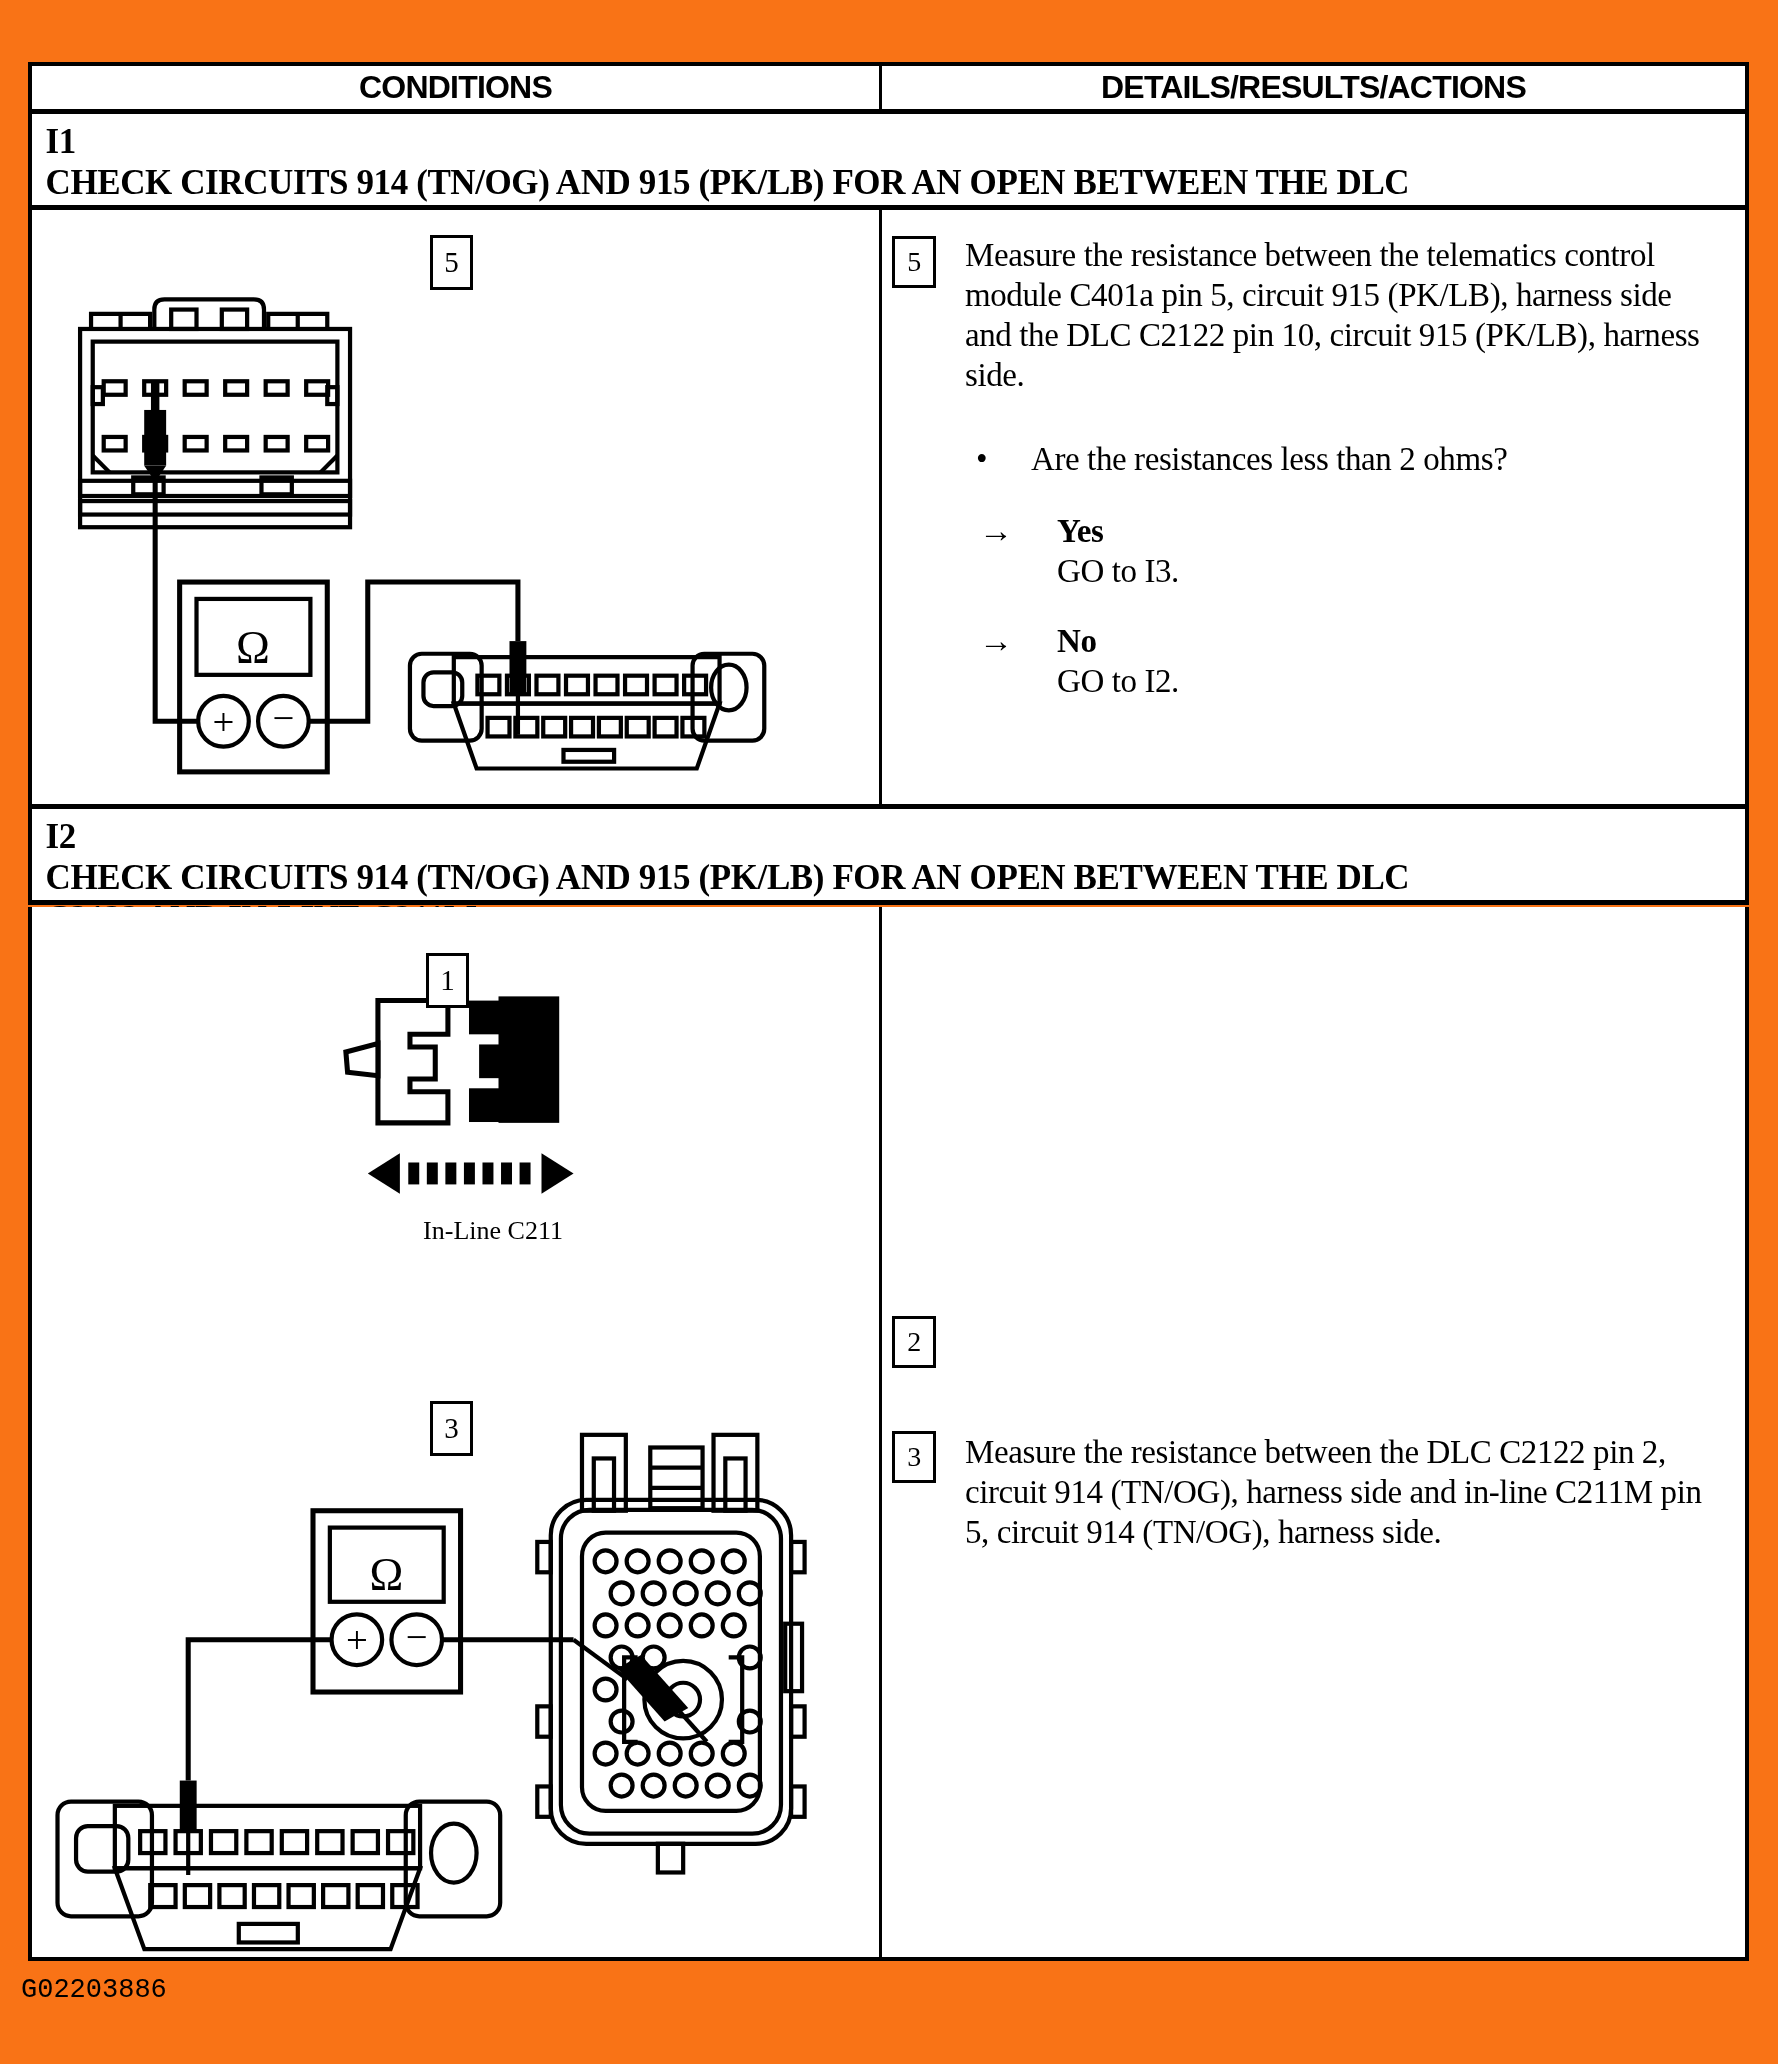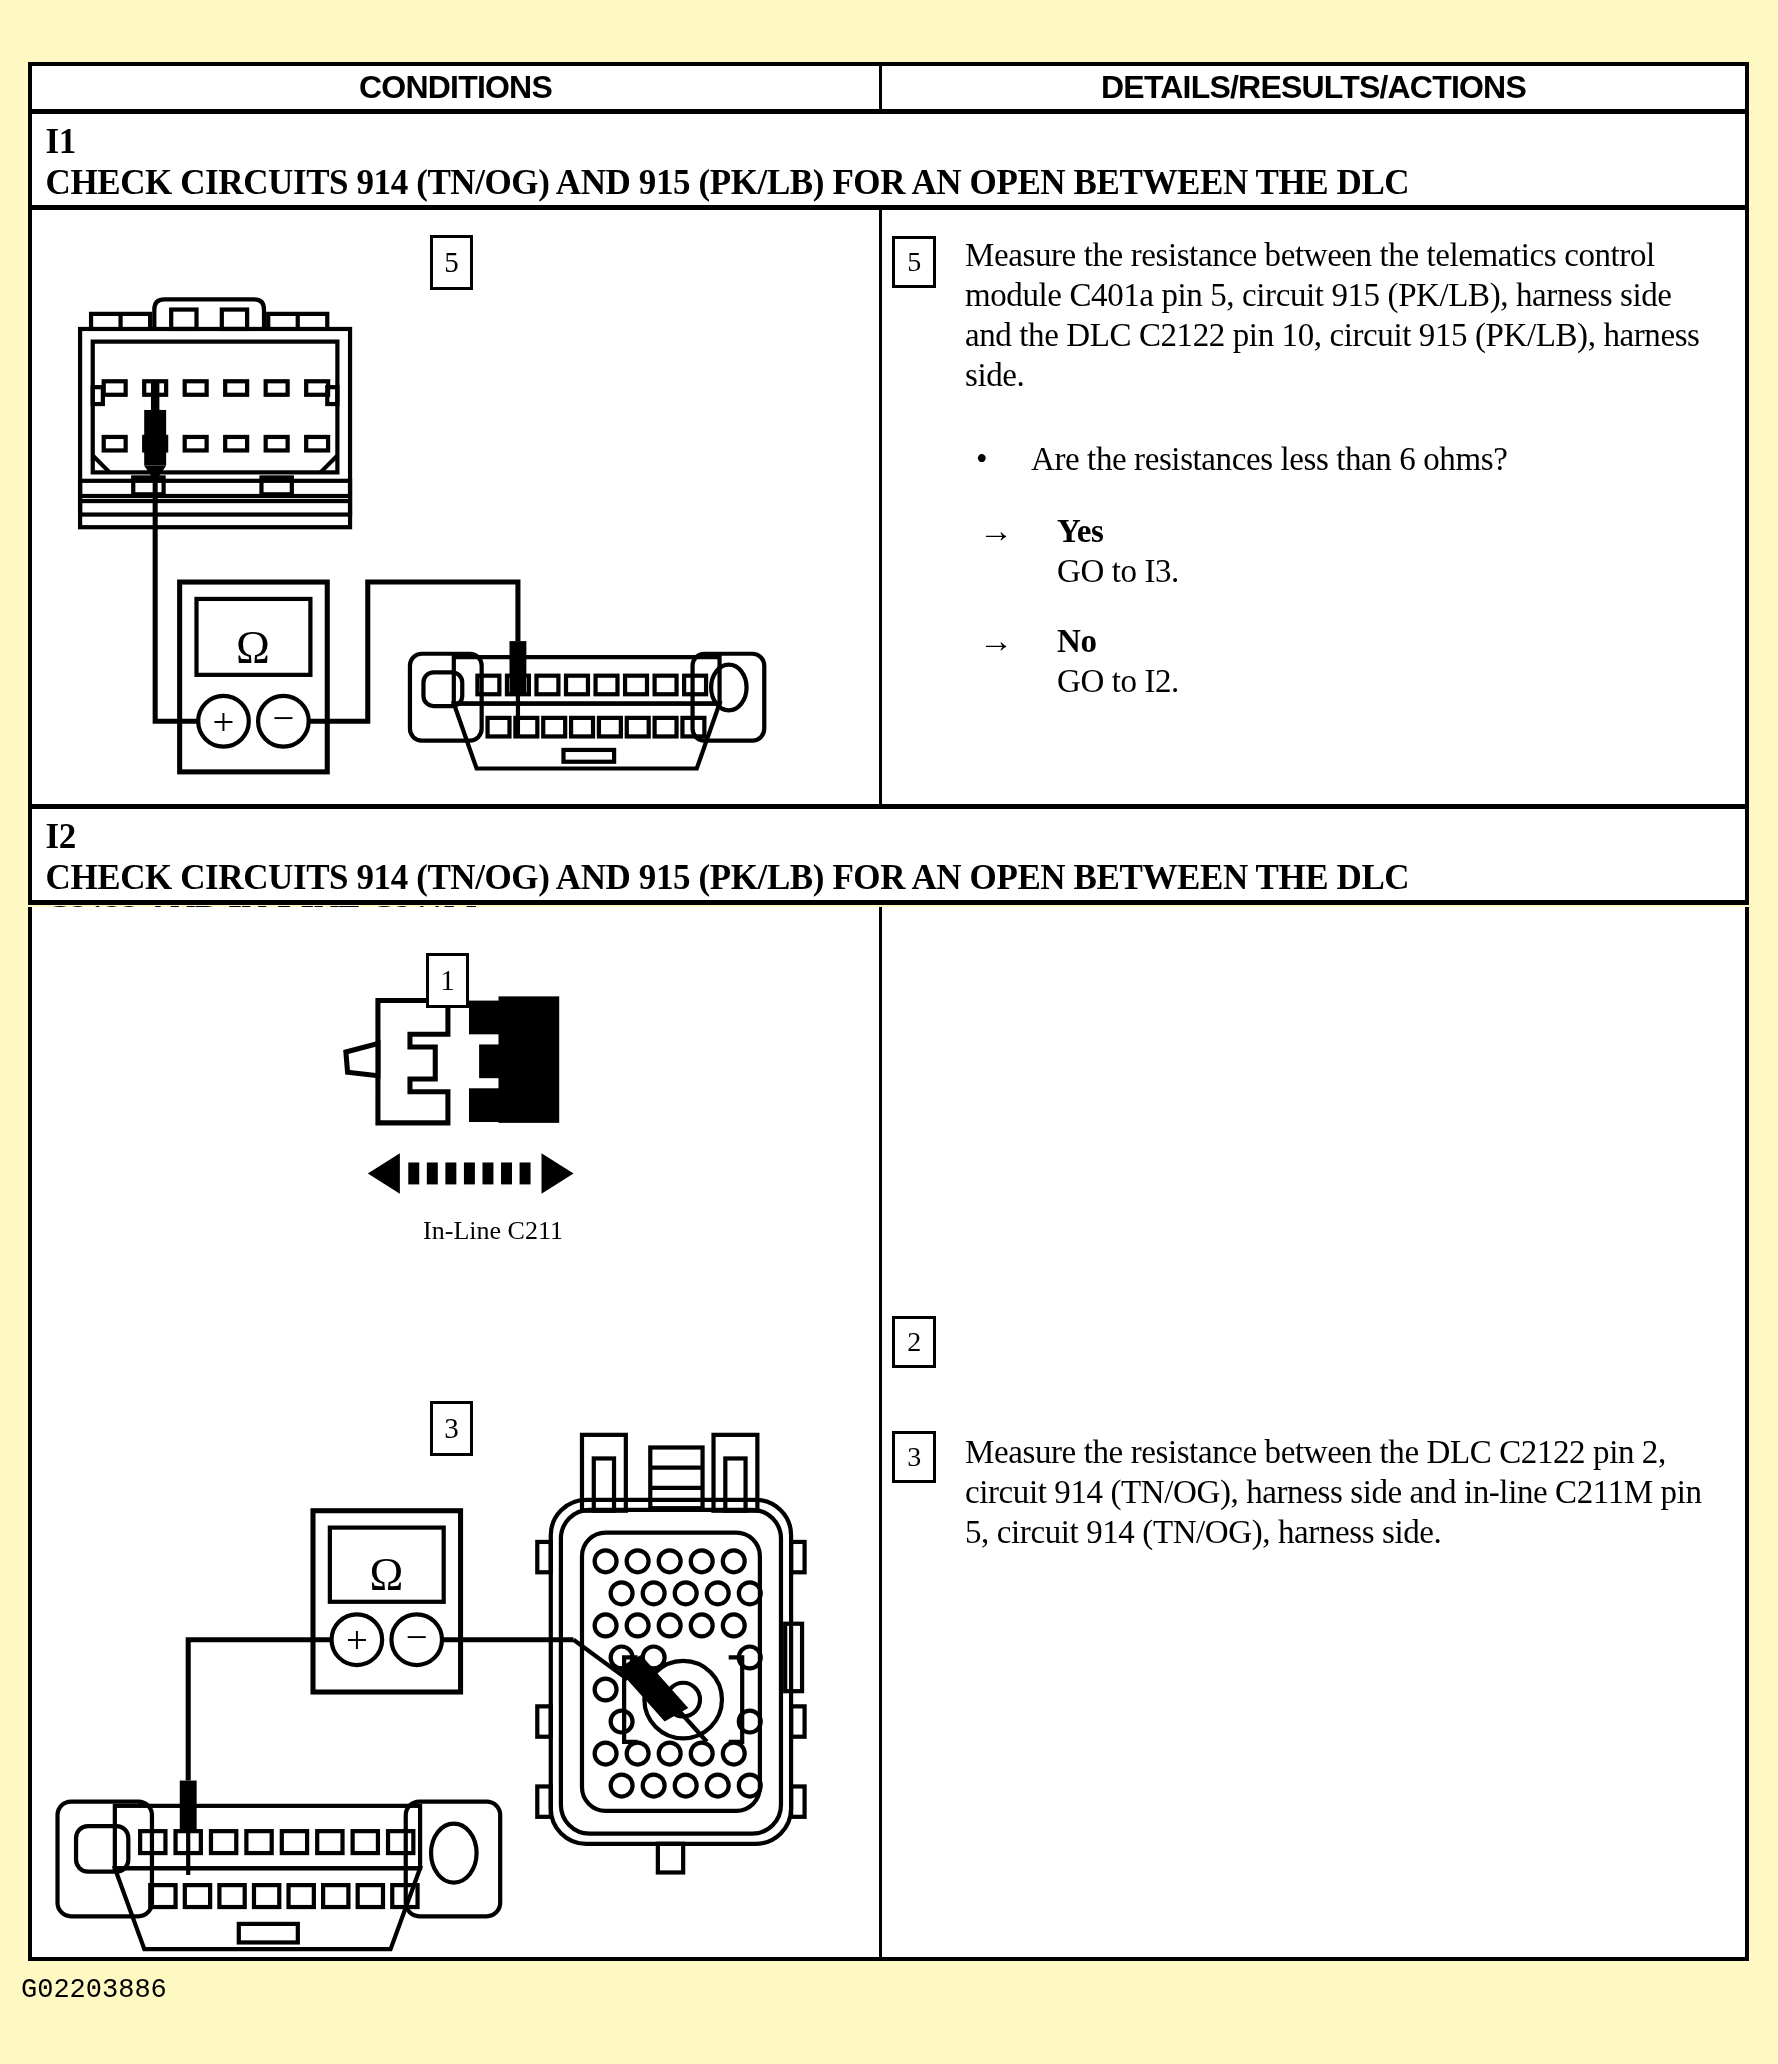--- a/index.html
+++ b/index.html
@@ -1,16 +1,16 @@
 <!DOCTYPE html>
 <html style="font-size:13.5px"><head>
 <meta charset="utf-8">
 <style>
   html,body{margin:0;padding:0;background:#e8e8e8;}
-  .page{position:relative;width:1779px;height:2064px;background:#fef9c3;
+  .page{position:relative;width:1779px;height:2064px;background:#f97316;
         font-family:"Liberation Serif","DejaVu Serif",serif;color:#000;}
   .row{position:absolute;left:28px;width:1721px;box-sizing:border-box;background:#fff;}
   .header-row{top:62px;height:52px;border:4.2px solid #000;border-bottom:5.9px solid #000;display:flex;}
   .hdr-cell{display:flex;align-items:center;justify-content:center;
             font-family:"Liberation Sans","DejaVu Sans",sans-serif;font-weight:bold;
             font-size:32px;letter-spacing:-0.8px;}
   .hdr-left{width:850px;border-right:3.4px solid #000;box-sizing:border-box;}
   .hdr-right{flex:1;border-radius:13px;}
   .title-row{height:96px;border-left:4.2px solid #000;border-right:4.2px solid #000;border-bottom:5px solid #000;
              display:flex;padding:6.7px 0 0 13.5px;font-weight:bold;font-size:35px;line-height:41px;letter-spacing:-0.4px;flex-direction:column;}
@@ -143,21 +143,21 @@
           <rect class="ln" x="630" y="640" width="60" height="14"></rect>
         </g>
       </svg>
       <div class="callout" style="left:398px;top:25px;">5</div>
     </div>
     <div class="cell-right">
       <div class="step-box" style="top:26px;">5</div>
       <div class="step-text" style="top:24.5px;width:742px;">Measure the resistance between the telematics control module C401a pin 5, circuit 915 (PK/LB), harness side and the DLC C2122 pin 10, circuit 915 (PK/LB), harness side.</div>
       <div class="bullet-row" style="top:229px;">
         <span class="bullet-marker">•</span>
-        <span>Are the resistances less than 6 ohms?</span>
+        <span>Are the resistances less than 2 ohms?</span>
       </div>
       <span class="result-arrow" style="top:301px;">→</span>
       <div class="result-block" style="top:301px;">
         <div class="result-answer">Yes</div>
         <div>GO to I3.</div>
       </div>
       <span class="result-arrow" style="top:411px;">→</span>
       <div class="result-block" style="top:411px;">
         <div class="result-answer">No</div>
         <div>GO to I2.</div>

